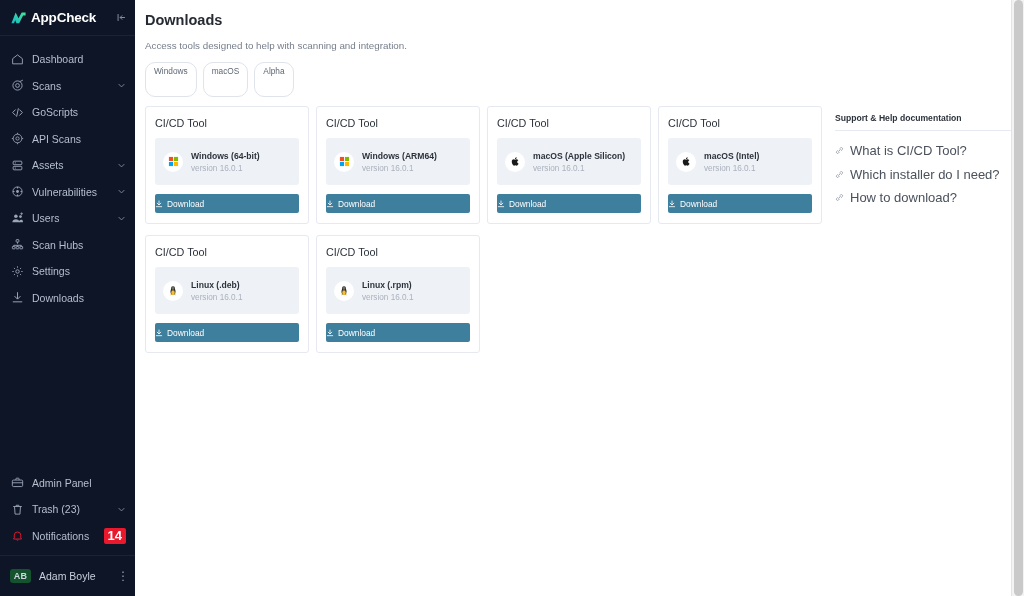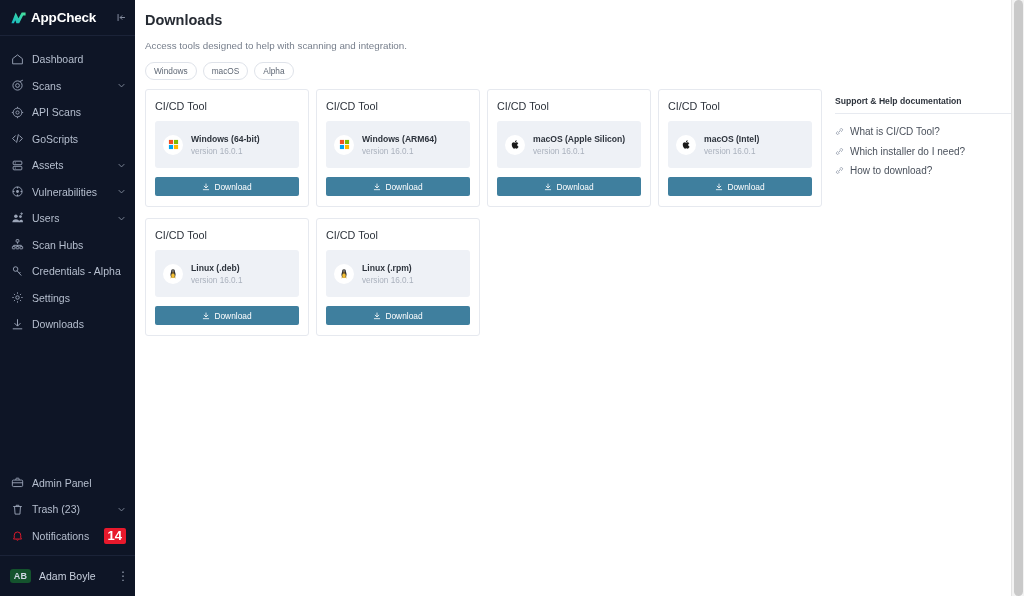--- a/index.html
+++ b/index.html
@@ -98,21 +98,21 @@
     font-size: 14.5px; font-weight: bold; color: #262b33;
     margin: 0 0 3px 0;
   }
   .page-sub {
     font-size: 9.8px; color: #767e8b; margin-bottom: 11px; margin-top: 12px;
   }
   .chips { display: flex; gap: 6px; margin-bottom: 9px; }
   .chip {
     border: 1px solid #dfe3ea; border-radius: 10px;
     font-size: 8.3px; color: #5e6774;
-    padding: 3px 8px 3px; background: #fff;
+    padding: 3px 8px 20px; background: #fff;
     cursor: pointer; white-space: nowrap;
   }
 
   .content-cols { display: flex; gap: 0; }
   .cards-area { width: 690px; flex: 0 0 690px; }
   .cards-grid {
     display: flex; flex-wrap: wrap;
     gap: 0px;
   }
   .card {
@@ -137,21 +137,21 @@
     display: flex; align-items: center; justify-content: center;
   }
   .os-ico svg { display: block; }
   .os-meta { min-width: 0; }
   .os-name {
     font-size: 8.6px; font-weight: bold; color: #2d333c;
     white-space: nowrap; margin-bottom: 3px;
   }
   .os-ver { font-size: 8.2px; color: #aab1bd; white-space: nowrap; }
   .dl-btn {
-    display: flex; align-items: center; justify-content: center;
+    display: flex; align-items: center; justify-content: flex-start;
     gap: 4px;
     background: #3f7f9e; color: #ffffff;
     border: none; border-radius: 2px;
     height: 19px; width: 100%;
     font-size: 8.4px; font-family: "Liberation Sans", sans-serif;
     cursor: pointer;
   }
   .dl-btn svg { display:block; }
 
   
@@ -160,21 +160,21 @@
     padding: 7px 0 0 0;
   }
   .help-title {
     font-size: 8.6px; font-weight: bold; color: #2d333c;
     padding-bottom: 7px;
     border-bottom: 1px solid #e7eaf0;
     margin-bottom: 8px;
   }
   .help-link {
     display: flex; align-items: center; gap: 6px;
-    font-size: 10px; color: #4a515c;
+    font-size: 13px; color: #4a515c;
     padding: 4.2px 0; cursor: pointer;
   }
   .help-link svg { flex: 0 0 9px; display: block; }
 
   
   #scrollbar {
     position: absolute; top: 0; right: 0;
     width: 13px; height: 596px;
     background: #f3f3f3;
     border-left: 1px solid #e3e3e3;
@@ -235,43 +235,43 @@
           </span>
           <span class="nav-label">Scans</span>
           <span class="nav-chev">
             <svg viewBox="0 0 16 16" fill="none" stroke="currentColor" stroke-width="1.7" stroke-linecap="round" stroke-linejoin="round">
               <polyline points="3.5,6 8,10.5 12.5,6"></polyline>
             </svg>
           </span>
         </div>
         <div class="nav-item">
           <span class="nav-ico">
+            <svg viewBox="0 0 24 24" fill="none" stroke="currentColor" stroke-width="1.8" stroke-linejoin="round" stroke-linecap="round">
+              <polyline points="8,7 3,12 8,17"></polyline>
+              <polyline points="16,7 21,12 16,17"></polyline>
+              <line x1="13.5" y1="5" x2="10.5" y2="19"></line>
+            </svg>
+          </span>
+          <span class="nav-label">GoScripts</span>
+        </div>
+        <div class="nav-item">
+          <span class="nav-ico">
             <svg viewBox="0 0 24 24" fill="none" stroke="currentColor" stroke-width="1.6">
               <circle cx="12" cy="12" r="8"></circle>
               <circle cx="12" cy="12" r="3"></circle>
               <line x1="12" y1="4" x2="12" y2="1.5"></line>
               <line x1="12" y1="20" x2="12" y2="22.5"></line>
               <line x1="4" y1="12" x2="1.5" y2="12"></line>
               <line x1="20" y1="12" x2="22.5" y2="12"></line>
             </svg>
           </span>
           <span class="nav-label">API Scans</span>
         </div>
         <div class="nav-item">
           <span class="nav-ico">
-            <svg viewBox="0 0 24 24" fill="none" stroke="currentColor" stroke-width="1.8" stroke-linejoin="round" stroke-linecap="round">
-              <polyline points="8,7 3,12 8,17"></polyline>
-              <polyline points="16,7 21,12 16,17"></polyline>
-              <line x1="13.5" y1="5" x2="10.5" y2="19"></line>
-            </svg>
-          </span>
-          <span class="nav-label">GoScripts</span>
-        </div>
-        <div class="nav-item">
-          <span class="nav-ico">
             <svg viewBox="0 0 24 24" fill="none" stroke="currentColor" stroke-width="1.7">
               <rect x="4" y="4" width="16" height="6.5" rx="1.5"></rect>
               <rect x="4" y="13.5" width="16" height="6.5" rx="1.5"></rect>
               <line x1="7" y1="7.2" x2="9" y2="7.2"></line>
               <line x1="7" y1="16.8" x2="9" y2="16.8"></line>
             </svg>
           </span>
           <span class="nav-label">Assets</span>
           <span class="nav-chev">
             <svg viewBox="0 0 16 16" fill="none" stroke="currentColor" stroke-width="1.7" stroke-linecap="round" stroke-linejoin="round">
@@ -319,30 +319,20 @@
           <span class="nav-ico">
             <svg viewBox="0 0 24 24" fill="none" stroke="currentColor" stroke-width="1.7">
               <rect x="9.5" y="3" width="5" height="4.5" rx="0.8"></rect>
               <rect x="2.5" y="15.5" width="5" height="4.5" rx="0.8"></rect>
               <rect x="9.5" y="15.5" width="5" height="4.5" rx="0.8"></rect>
               <rect x="16.5" y="15.5" width="5" height="4.5" rx="0.8"></rect>
               <path d="M12 7.5 v3 M5 15.5 v-2 h14 v2 M12 13.5 v2"></path>
             </svg>
           </span>
           <span class="nav-label">Scan Hubs</span>
-        </div>
-        <div class="nav-item">
-          <span class="nav-ico">
-            <svg viewBox="0 0 24 24" fill="none" stroke="currentColor" stroke-width="1.7">
-              <circle cx="8.5" cy="7.5" r="4.2"></circle>
-              <path d="M11.2 10.6 L19 19.5"></path>
-              <path d="M15.5 15 L17.5 13"></path>
-            </svg>
-          </span>
-          <span class="nav-label">Credentials - Alpha</span>
         </div>
         <div class="nav-item">
           <span class="nav-ico">
             <svg viewBox="0 0 24 24" fill="none" stroke="currentColor" stroke-width="1.7">
               <circle cx="12" cy="12" r="3.2"></circle>
               <path d="M12 2.5v2.6M12 18.9v2.6M2.5 12h2.6M18.9 12h2.6M5.4 5.4l1.9 1.9M16.7 16.7l1.9 1.9M18.6 5.4l-1.9 1.9M7.3 16.7l-1.9 1.9"></path>
             </svg>
           </span>
           <span class="nav-label">Settings</span>
         </div>

